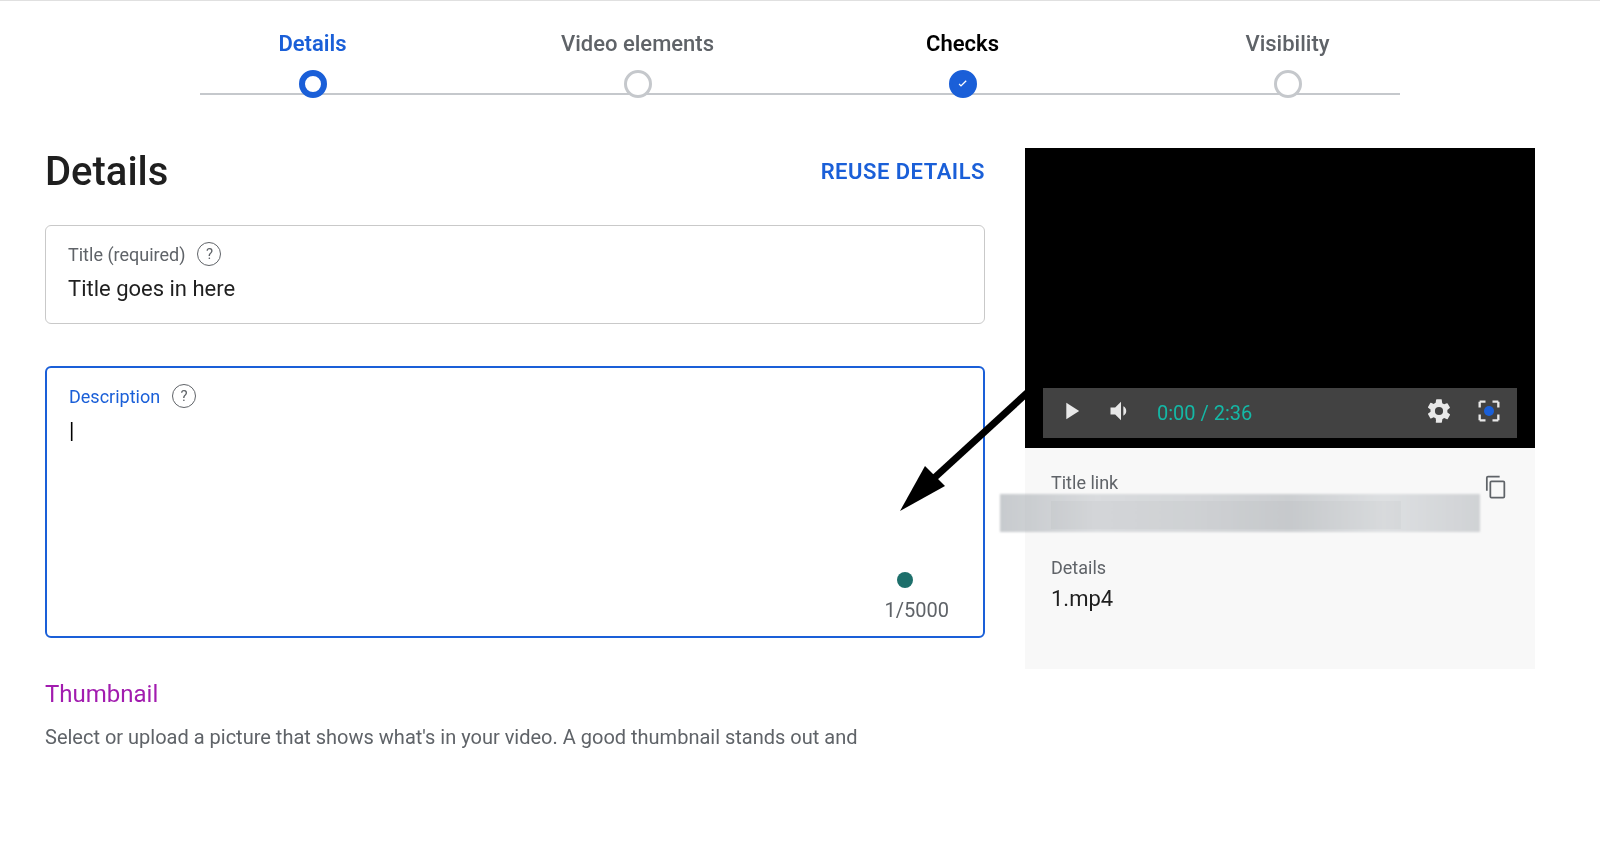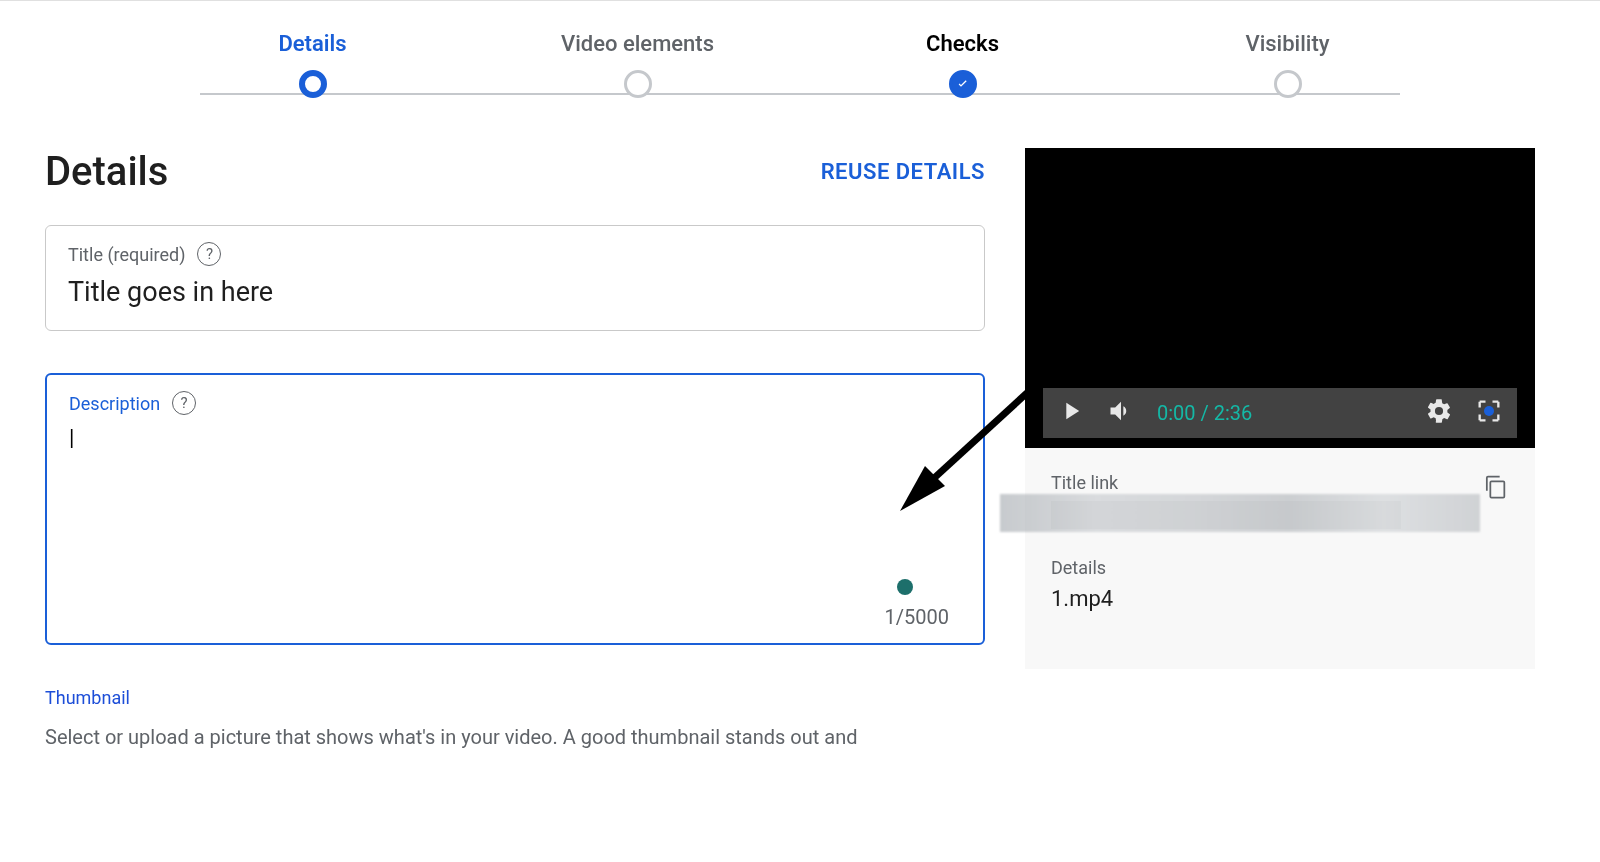--- a/index.html
+++ b/index.html
@@ -108,21 +108,21 @@
   .field.focused .field-label { color: #1a5fd8; }
   .help-circle {
     width: 24px; height: 24px;
     border: 1.5px solid #5f6368;
     border-radius: 50%;
     display: flex; align-items: center; justify-content: center;
     font-size: 15px;
     color: #5f6368;
   }
   .field-input {
-    font-size: 27px;
+    font-size: 22px;
     color: #1f1f1f;
     border: none;
     outline: none;
     width: 100%;
     background: transparent;
     font-family: inherit;
   }
   .field-textarea {
     font-size: 22px;
     border: none;
@@ -142,22 +142,22 @@
   }
   .status-dot {
     position: absolute;
     right: 70px;
     bottom: 48px;
     width: 16px; height: 16px;
     border-radius: 50%;
     background: #1d6f6b;
   }
   .section-subhead {
-    font-size: 18px;
-    color: #1d4ed8;
+    font-size: 24px;
+    color: #a21caf;
     margin-bottom: 14px;
   }
   .section-desc {
     font-size: 20px;
     color: #5f6368;
     line-height: 1.5;
   }
 
   
   .video-card {

